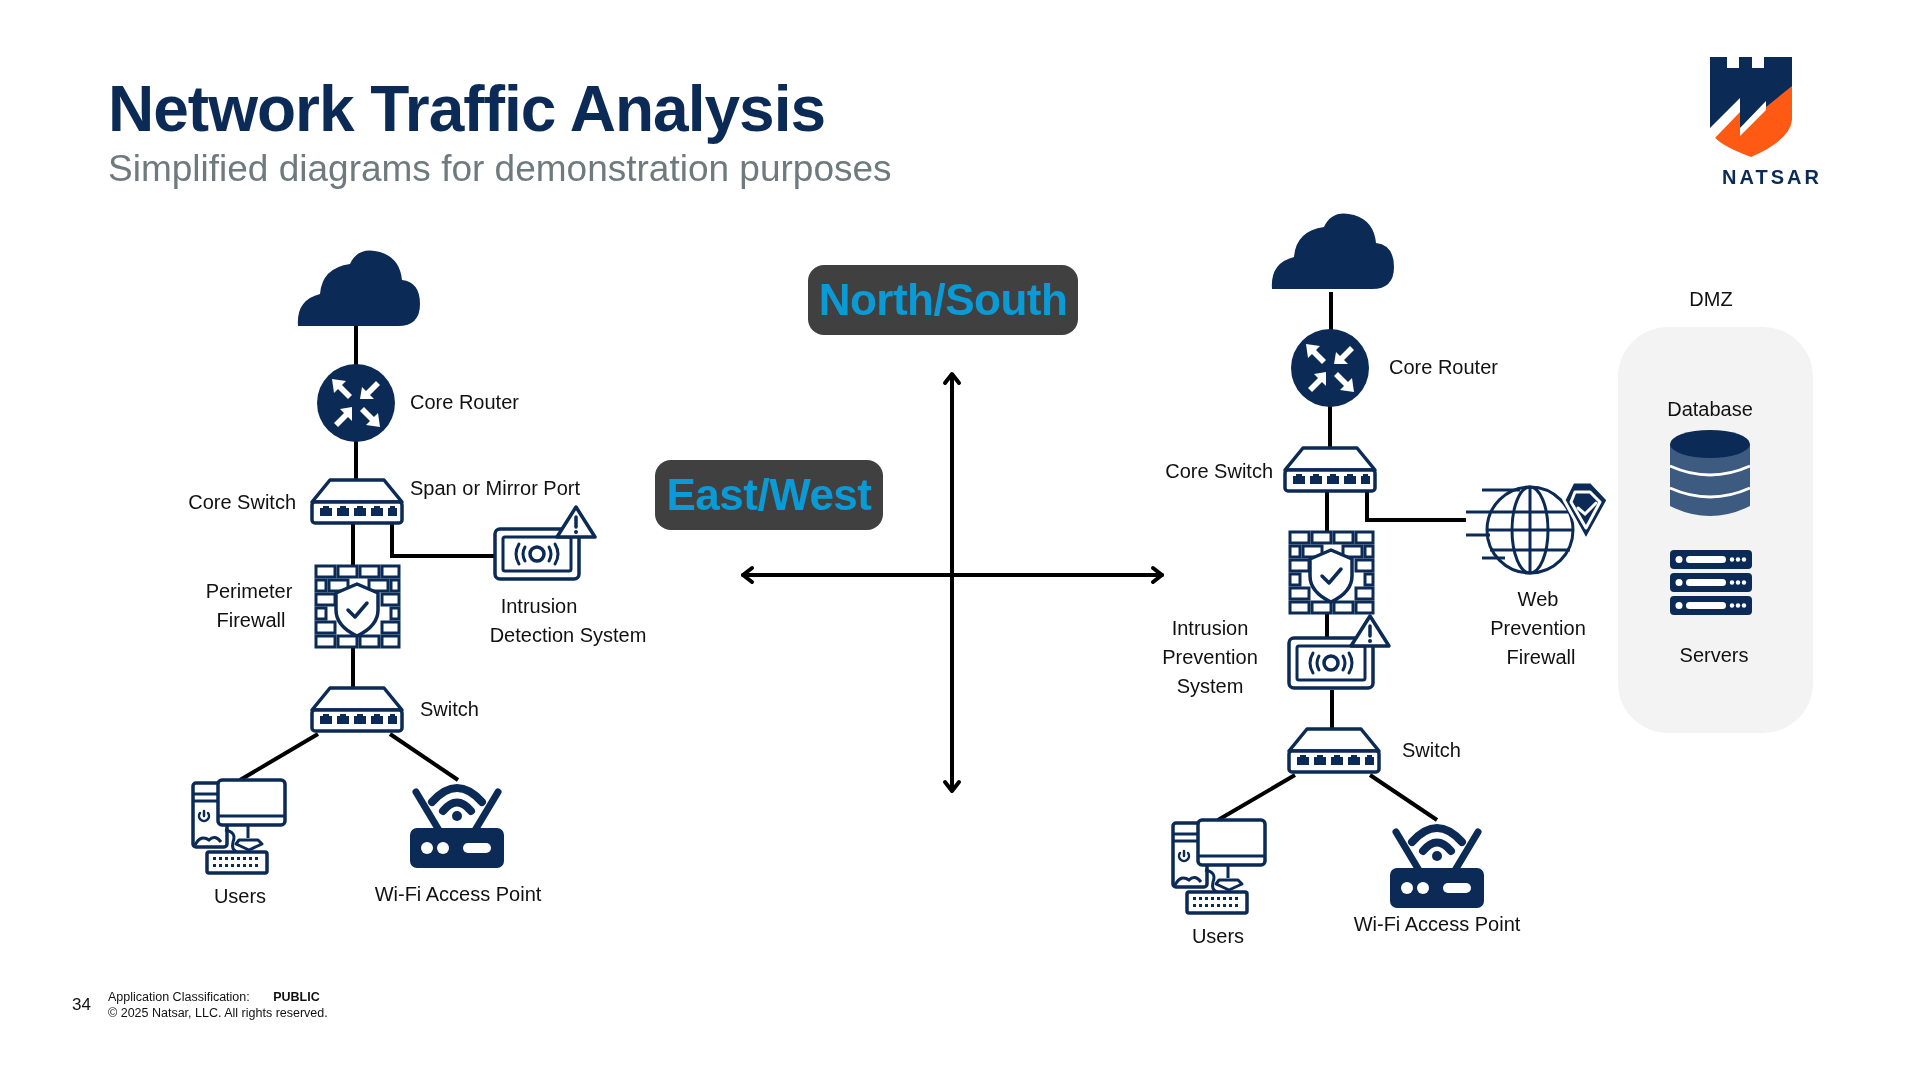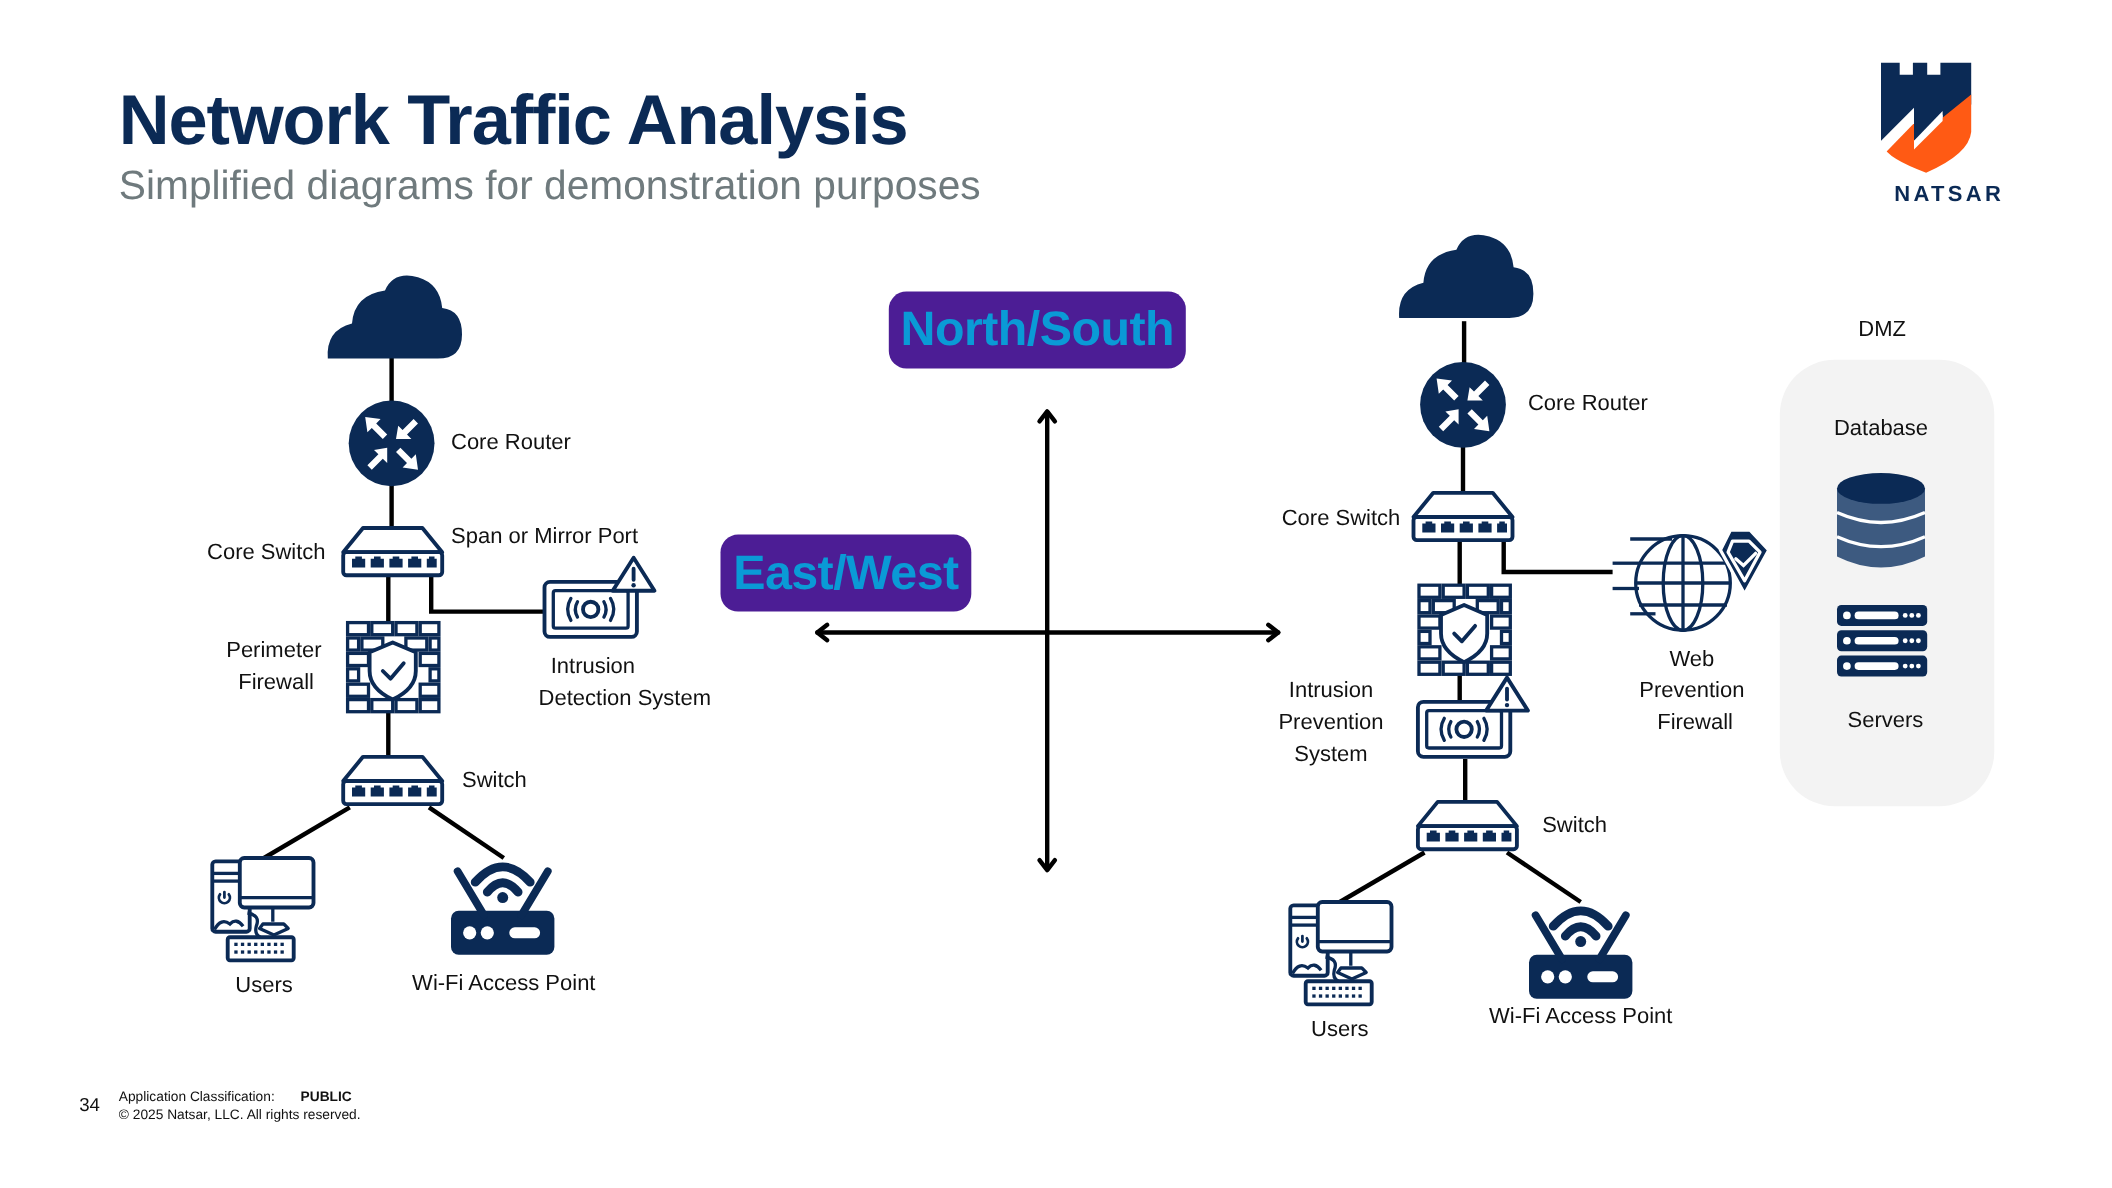--- a/index.html
+++ b/index.html
@@ -5,21 +5,21 @@
   html, body { margin: 0; padding: 0; background: #ffffff; }
   body { width: 1920px; height: 1080px; position: relative; overflow: hidden;
          font-family: "Liberation Sans", "DejaVu Sans", sans-serif; color: #111; }
   .abs { position: absolute; }
   .title { left: 108px; top: 72px; font-size: 64px; font-weight: bold; color: #0b2a55;
            letter-spacing: -1px; white-space: nowrap; }
   .subtitle { left: 108px; top: 148px; font-size: 37px; color: #6f7a7d; white-space: nowrap; }
   .lbl { position: absolute; font-size: 20px; color: #111; white-space: nowrap; line-height: 29px; }
   .lbl.center { text-align: center; transform: translateX(-50%); }
   .lbl.right { text-align: right; transform: translateX(-100%); }
-  .pill { position: absolute; background: #4c1d95; border-radius: 16px; color: #0a9ad6;
+  .pill { position: absolute; background: #404040; border-radius: 16px; color: #0a9ad6;
           font-weight: bold; display: flex; align-items: center; justify-content: center;
           font-size: 44px; letter-spacing: -0.5px; }
   .dmz-panel { position: absolute; left: 1618px; top: 327px; width: 195px; height: 406px;
                background: #f3f3f3; border-radius: 50px; }
   .footer-num { left: 72px; top: 995px; font-size: 17px; color: #111; }
   .footer-txt { left: 108px; top: 989px; font-size: 12.5px; color: #111; line-height: 16px; }
   .footer-txt b { font-weight: bold; padding-left: 20px; }
   svg.canvas { position: absolute; left: 0; top: 0; }
   .logo-text { position: absolute; left: 1696px; top: 166px; width: 152px; text-align: center;
                font-size: 20px; font-weight: bold; color: #0b2a55; letter-spacing: 3px; }
@@ -39,21 +39,21 @@
 
     <path d="M1708 130 L1740 98 L1740 112 L1712 141 Z" fill="#ffffff"></path>
     <path d="M1740 128 L1766 101 L1766 110 L1740 136 Z" fill="#ffffff"></path>
   </svg>
   <div class="logo-text">NATSAR</div>
 </div>
 
 <div class="dmz-panel"></div>
 
 <div class="pill" style="left:808px; top:265px; width:270px; height:70px;">North/South</div>
-<div class="pill" style="left:655px; top:486px; width:228px; height:70px;">East/West</div>
+<div class="pill" style="left:655px; top:460px; width:228px; height:70px;">East/West</div>
 
 <svg class="canvas" width="1920" height="1080">
   <defs>
 
     <g id="cloud">
       <path d="M0 76 Q-2 50 22 44 Q24 18 52 14 Q60 -4 82 2 Q102 8 104 30 Q122 32 122 54 Q122 76 100 76 Z" fill="#0b2a55"></path>
     </g>
 
     <g id="router">
       <circle cx="0" cy="0" r="39" fill="#0b2a55"></circle>
@@ -280,20 +280,20 @@
 <div class="lbl center" style="left:1210px; top:643px;">Prevention</div>
 <div class="lbl center" style="left:1210px; top:672px;">System</div>
 <div class="lbl center" style="left:1538px; top:585px;">Web</div>
 <div class="lbl center" style="left:1538px; top:614px;">Prevention</div>
 <div class="lbl center" style="left:1541px; top:643px;">Firewall</div>
 <div class="lbl" style="left:1402px; top:736px;">Switch</div>
 <div class="lbl center" style="left:1218px; top:922px;">Users</div>
 <div class="lbl center" style="left:1437px; top:910px;">Wi-Fi Access Point</div>
 
 <div class="lbl center" style="left:1711px; top:285px;">DMZ</div>
-<div class="lbl center" style="left:1710px; top:375px;">Database</div>
+<div class="lbl center" style="left:1710px; top:395px;">Database</div>
 <div class="lbl center" style="left:1714px; top:641px;">Servers</div>
 
 <div class="abs footer-num">34</div>
 <div class="abs footer-txt">
   <div><span>Application Classification: </span><b>PUBLIC</b></div>
   <div>© 2025 Natsar, LLC. All rights reserved.</div>
 </div>
 
 </body></html>

